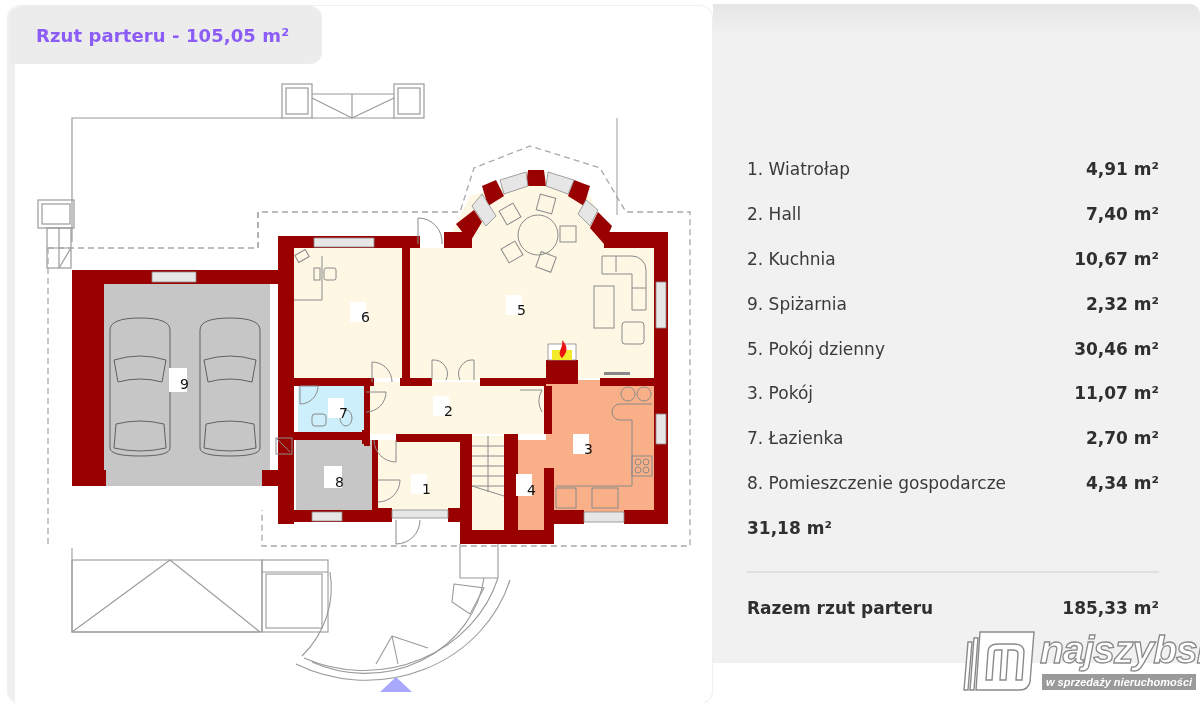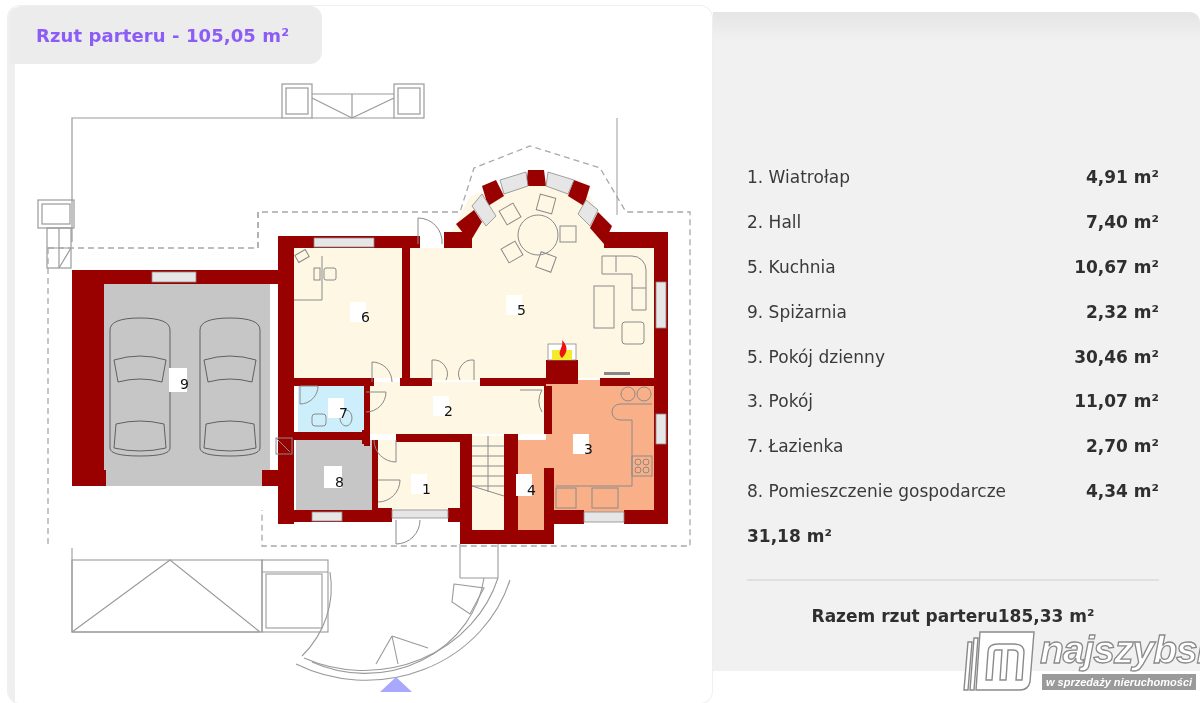--- a/index.html
+++ b/index.html
@@ -9,27 +9,27 @@
   
   .plan-card { position: absolute; left: 8px; top: 6px; width: 704px; height: 697px; background: #ffffff; border-radius: 12px; overflow: hidden;
     box-shadow: 0 0 0 1px #efefef; }
   .plan-card::before { content: ""; position: absolute; left: 0; top: 0; width: 7px; height: 100%; background: #efefef; }
   .plan-tab { position: absolute; left: 2px; top: 0; width: 312px; height: 58px; background: #ececec; border-radius: 12px 12px 12px 0;
     display: flex; align-items: center; padding-left: 26px; }
   .plan-title { font-size: 18px; font-weight: bold; color: #8b5cf6; letter-spacing: 0.1px; }
   .plan-svg { position: absolute; left: 0; top: 0; }
 
   
-  .areas-panel { position: absolute; left: 713px; top: 12px; width: 487px; height: 659px; background: linear-gradient(#e5e5e5 0px, #f1f1f1 30px, #f1f1f1 100%); border-radius: 0 10px 0 0; }
+  .areas-panel { position: absolute; left: 713px; top: 4px; width: 487px; height: 659px; background: linear-gradient(#e5e5e5 0px, #f1f1f1 30px, #f1f1f1 100%); border-radius: 0 10px 0 0; }
   .areas-list { position: absolute; left: 34px; top: 143px; width: 412px; }
   .area-row { display: flex; justify-content: space-between; align-items: center; height: 44.8px; font-size: 17px; color: #333; }
   .area-name { font-weight: normal; color: #3a3a3a; }
   .area-value { font-weight: bold; color: #2f2f2f; }
   .areas-divider { position: absolute; left: 34px; top: 567px; width: 412px; height: 2px; background: #e0e0e0; }
-  .total-row { position: absolute; left: 34px; top: 588px; width: 412px; display: flex; justify-content: center; font-size: 17px; font-weight: bold; color: #2f2f2f; }
+  .total-row { position: absolute; left: 34px; top: 588px; width: 412px; display: flex; justify-content: space-between; font-size: 17px; font-weight: bold; color: #2f2f2f; }
 
   
   .logo { position: absolute; left: 958px; top: 628px; width: 232px; height: 64px; }
   .logo-text { position: absolute; left: 82px; top: 0px; font-family: "Liberation Sans", sans-serif; font-style: italic; font-weight: bold; font-size: 39px; color: #ffffff;
     -webkit-text-stroke: 1.3px #8a8a8a; letter-spacing: -1px; }
   .logo-sub { position: absolute; left: 84px; top: 46px; height: 16px; background: #9a9a9a; color: #ffffff; font-family: "Liberation Sans", sans-serif;
     font-style: italic; font-weight: bold; font-size: 11px; padding: 1px 4px; line-height: 14px; white-space: nowrap; }
 </style>
 </head>
 <body>
@@ -264,21 +264,21 @@
     <div class="areas-list">
       <div class="area-row">
         <span class="area-name">1. Wiatrołap</span>
         <span class="area-value">4,91 m²</span>
       </div>
       <div class="area-row">
         <span class="area-name">2. Hall</span>
         <span class="area-value">7,40 m²</span>
       </div>
       <div class="area-row">
-        <span class="area-name">5. Kuchnia</span>
+        <span class="area-name">2. Kuchnia</span>
         <span class="area-value">10,67 m²</span>
       </div>
       <div class="area-row">
         <span class="area-name">9. Spiżarnia</span>
         <span class="area-value">2,32 m²</span>
       </div>
       <div class="area-row">
         <span class="area-name">5. Pokój dzienny</span>
         <span class="area-value">30,46 m²</span>
       </div>

